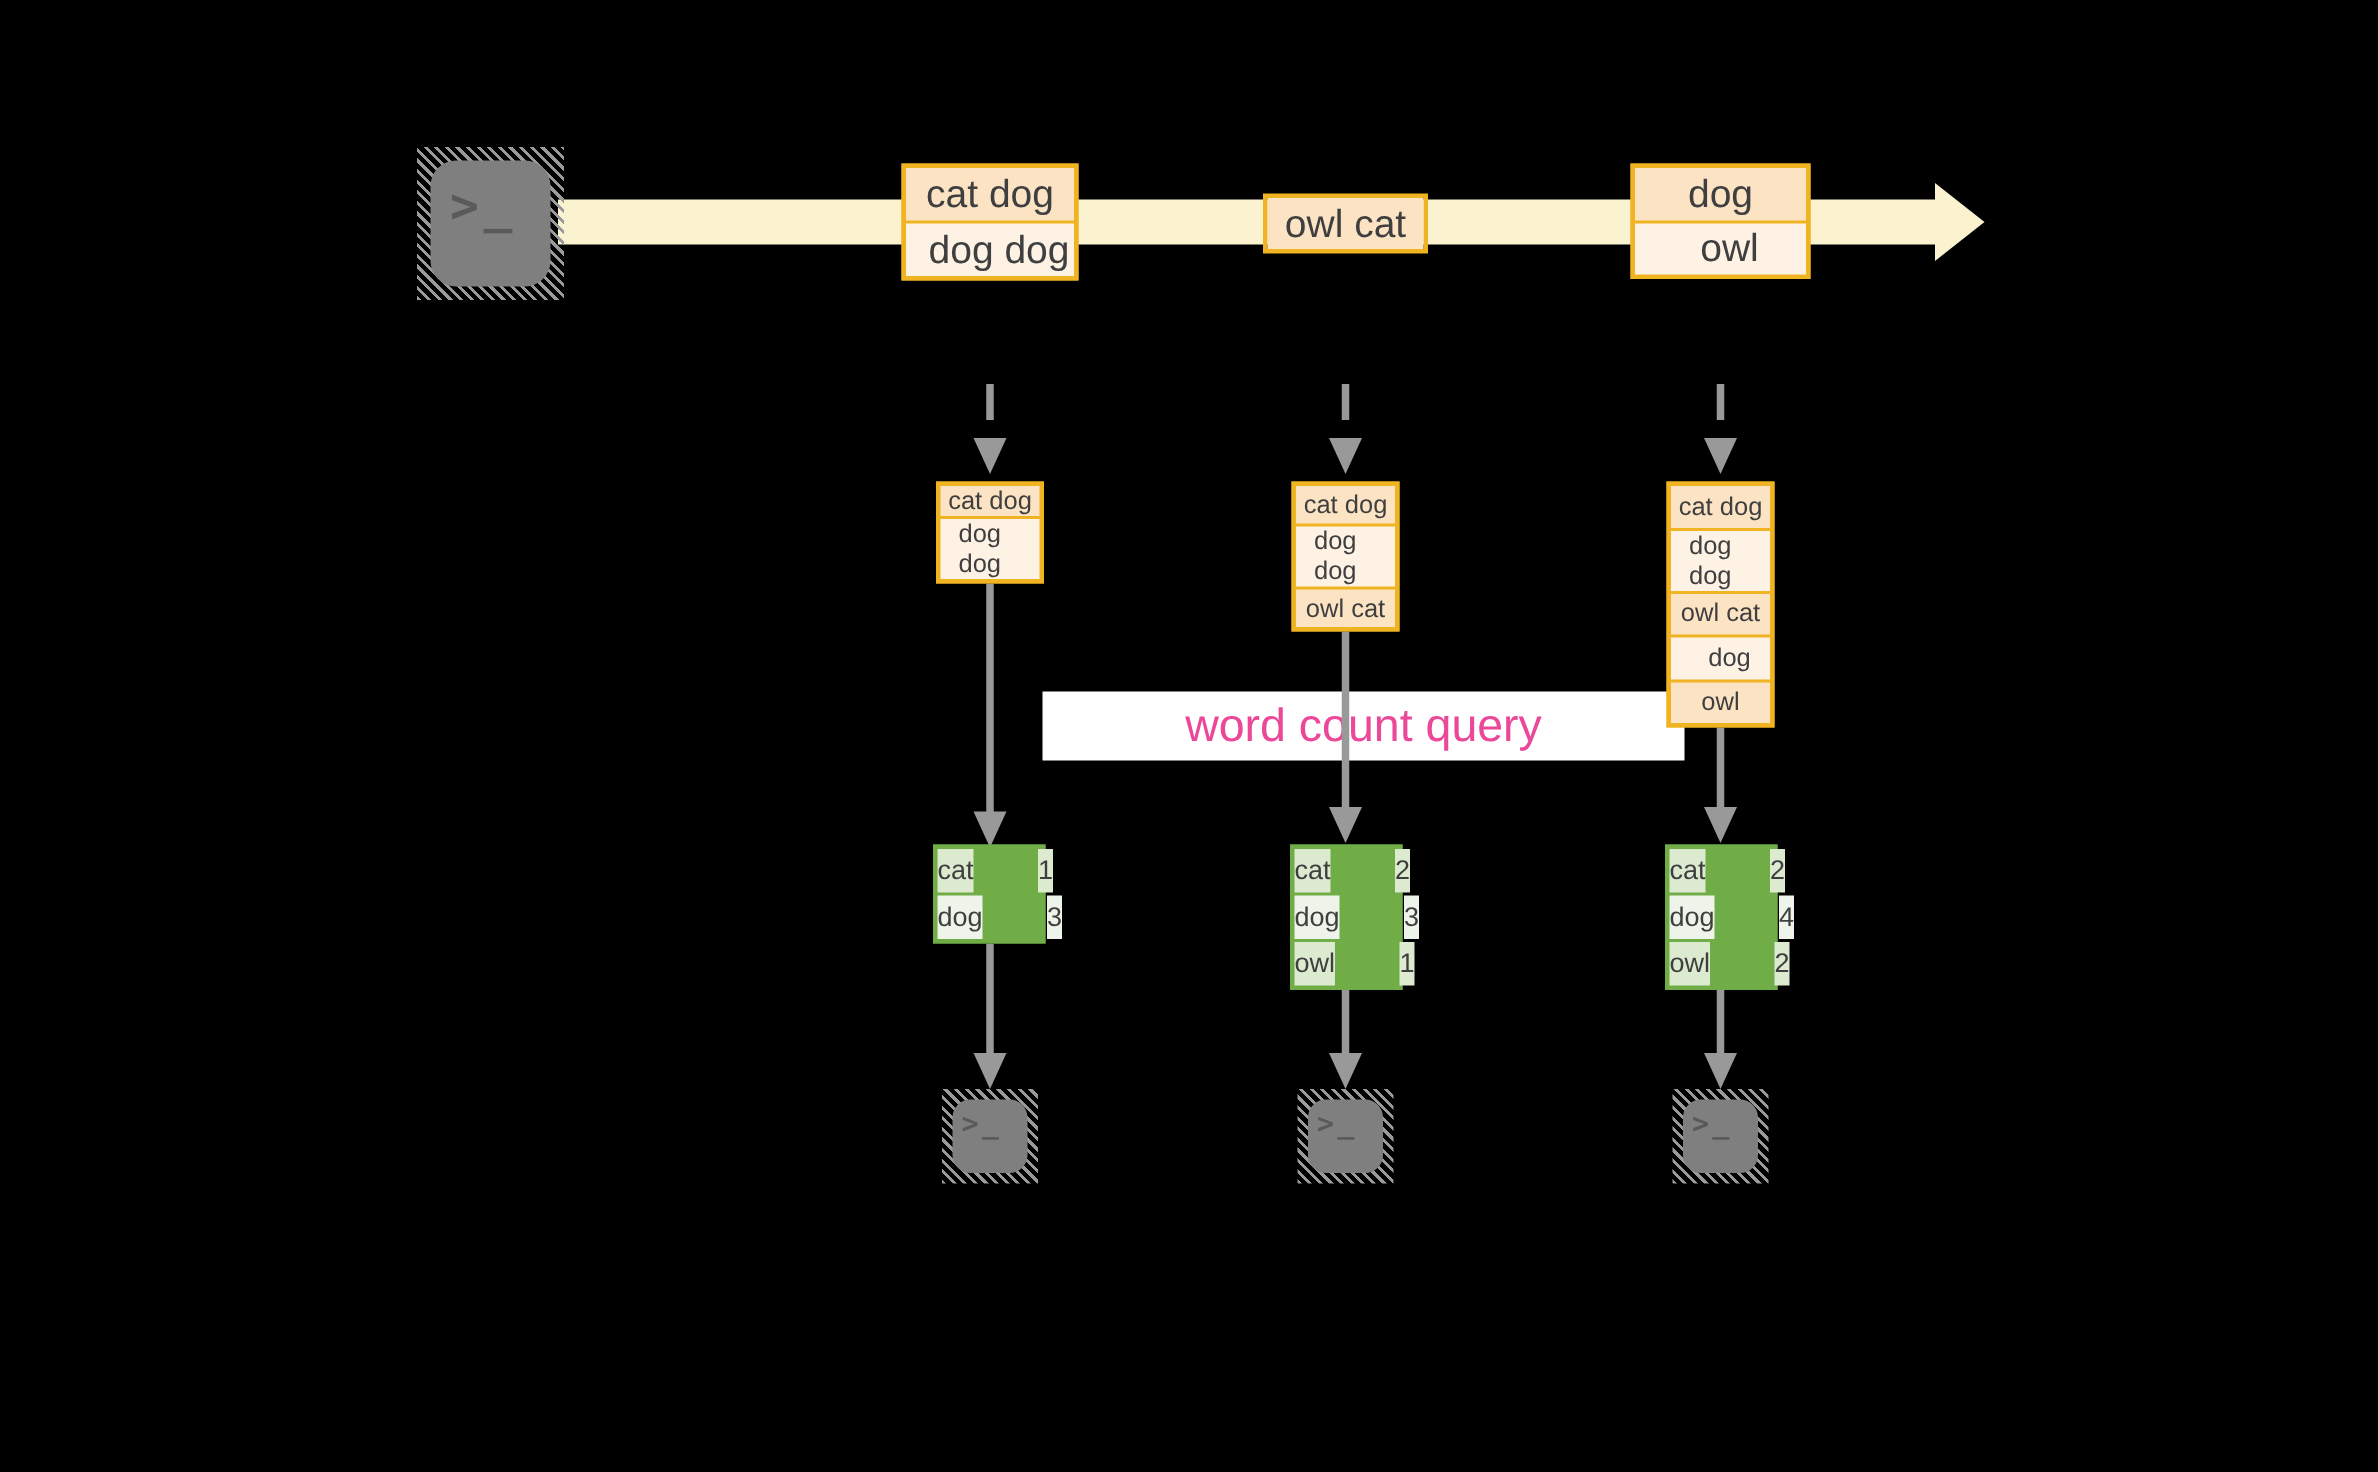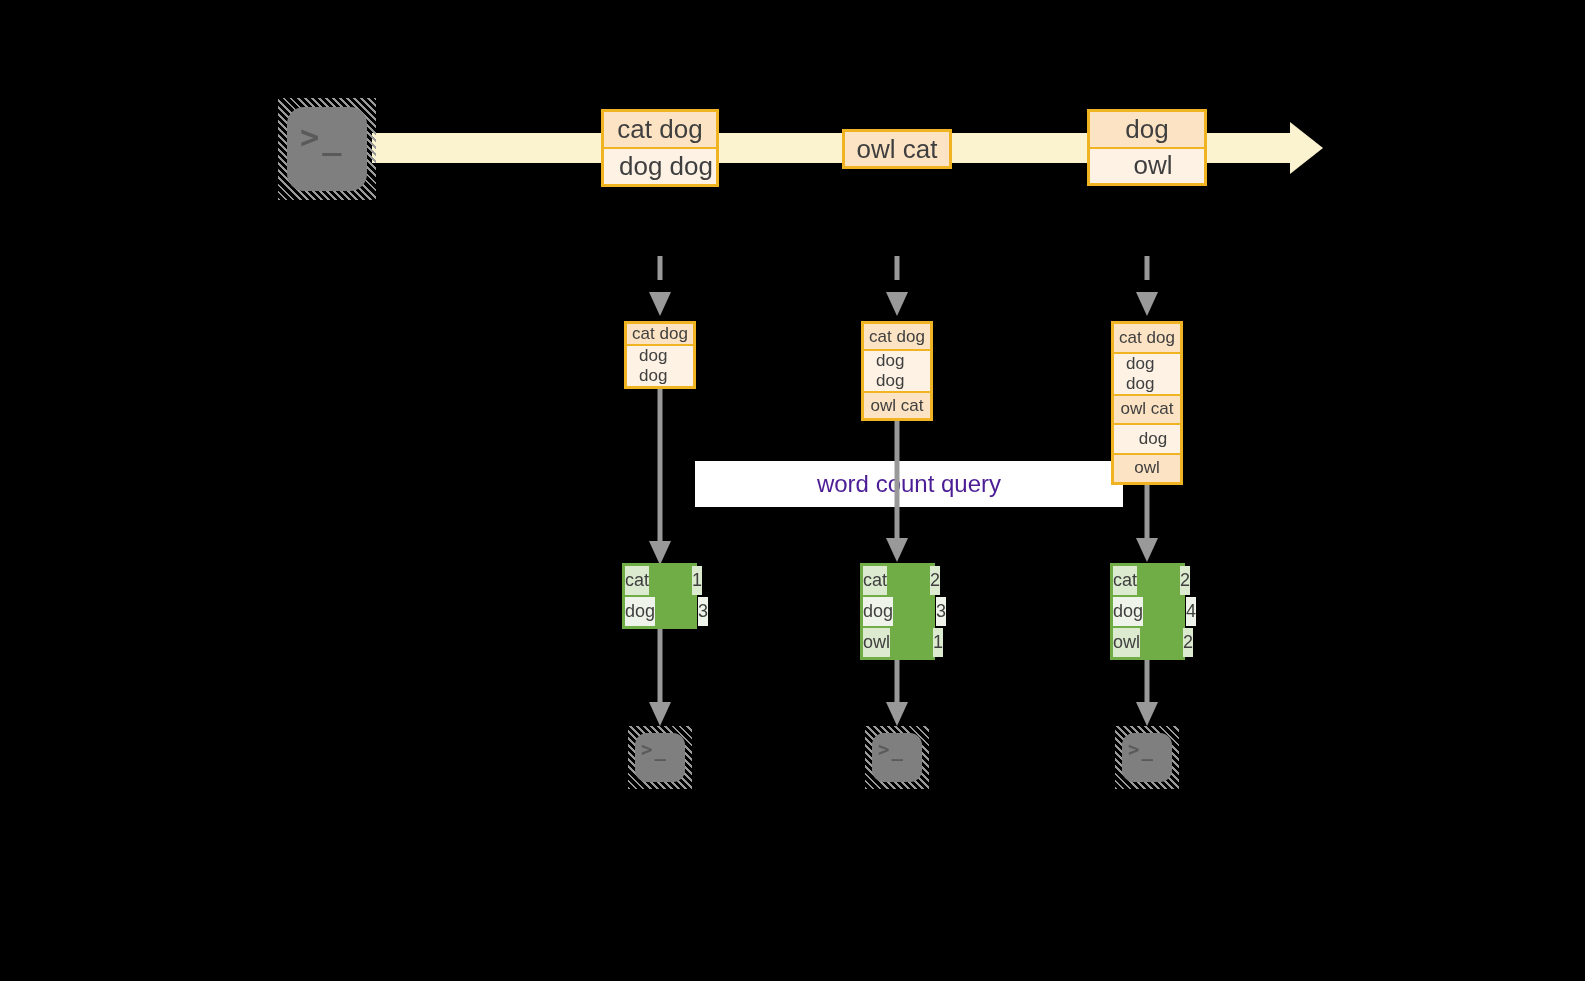--- a/index.html
+++ b/index.html
@@ -42,21 +42,21 @@
   .msg .row{font-size:26px;}
   .state .row{font-size:17px;}
   
   .gtable{position:absolute;z-index:5;border:3px solid var(--green);display:flex;flex-direction:column;box-sizing:border-box;background:var(--green);}
   .gtable .trow{height:29px;display:flex;gap:41px;}
   .gtable .trow + .trow{margin-top:2px;}
   .gtable .tword{width:44px;margin-right:2px;display:flex;align-items:center;justify-content:center;font-size:18px;color:var(--ink);}
   .gtable .tcount{width:24px;display:flex;align-items:center;justify-content:center;font-size:18px;color:var(--ink);}
   
   .query-band{position:absolute;left:695px;top:461px;width:428px;height:46px;background:#ffffff;z-index:2;
-    display:flex;align-items:center;justify-content:center;font-size:24px;color:#4c1d95;}
+    display:flex;align-items:center;justify-content:center;font-size:31px;color:#ec4899;}
   
   .conn{position:absolute;z-index:3;}
 </style>
 </head>
 <body>
 
 <div id="canvas">
 
   <div class="stream-band"></div>
   <div class="stream-head"></div>

